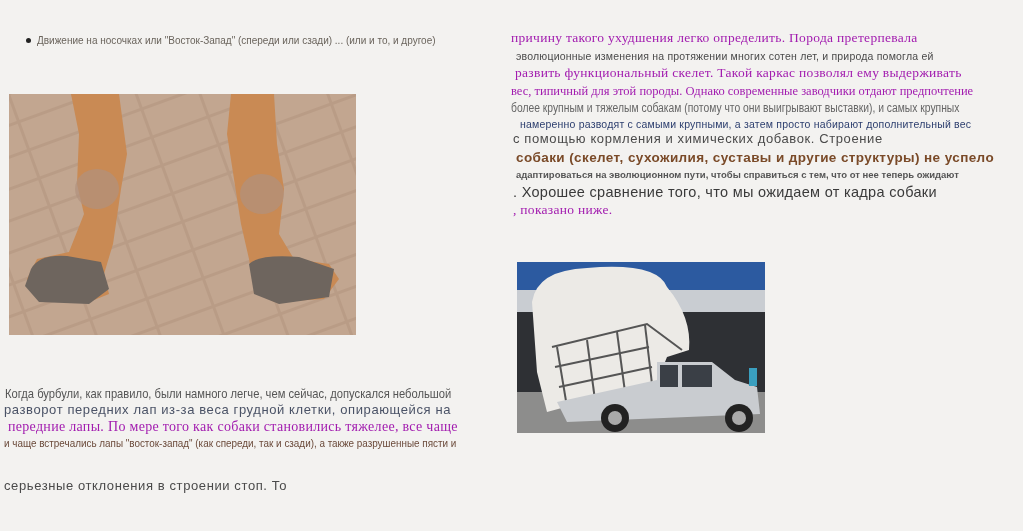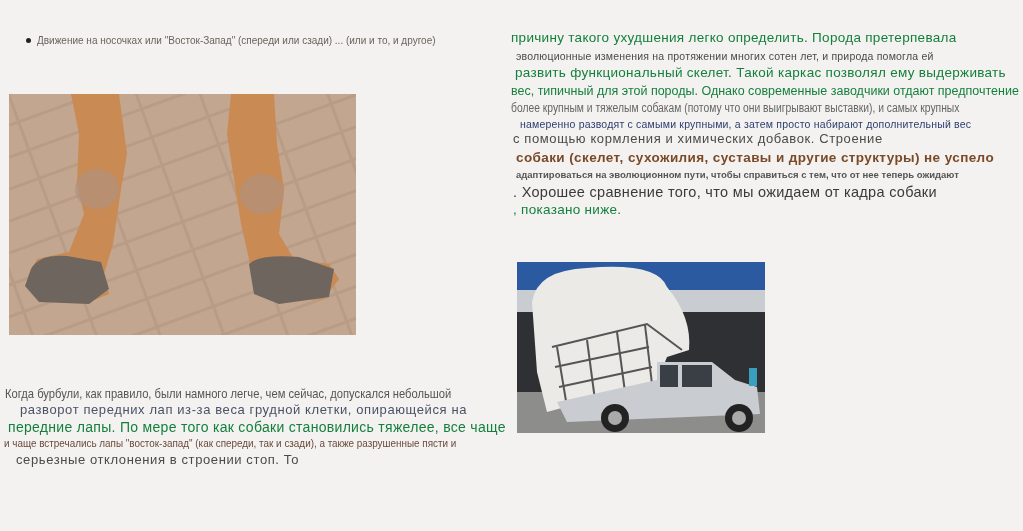--- a/index.html
+++ b/index.html
@@ -9,21 +9,21 @@
       font-family: "Liberation Sans", sans-serif;
     }
     .line { position: absolute; white-space: nowrap; }
     .bullet-line { left: 26px; top: 35px; font-size: 10px; color: #6a645c; display: flex; align-items: center; gap: 6px; }
     .bullet-dot { width: 5px; height: 5px; border-radius: 50%; background: #222; display: inline-block; }
 
     .img-box { position: absolute; overflow: hidden; }
     .paws { left: 9px; top: 94px; width: 347px; height: 241px; background: #b89a82; }
     .truck { left: 517px; top: 262px; width: 248px; height: 171px; background: #6d7a88; }
 
-    .t-lg  { font-size: 13.5px; letter-spacing: 0.3px; color: #15803d; }
+    .t-lg  { font-size: 13.5px; letter-spacing: 0.3px; color: #a21caf; font-family: Liberation Serif, serif; }
     .t-sm  { font-size: 10.5px; color: #4a4a4a; letter-spacing: 0.2px; }
     .t-nar { font-size: 12px; color: #666; transform: scaleX(0.86); transform-origin: left center; }
     .t-blue { font-size: 10.5px; color: #2c3e6e; letter-spacing: 0.2px; }
     .t-brown { font-size: 13.5px; color: #7a4a28; letter-spacing: 0.4px; font-weight: bold; }
     .t-xs  { font-size: 9.5px; color: #555; }
     .t-big { font-size: 14.5px; color: #3a3a3a; letter-spacing: 0.3px; }
     .t-wide { font-size: 13px; color: #4a4a4a; letter-spacing: 0.6px; }
   </style>
 </head>
 <body>
@@ -88,16 +88,16 @@
     <rect x="165" y="103" width="30" height="22" fill="#3a3f46"></rect>
     <circle cx="98" cy="156" r="14" fill="#222"></circle>
       <circle cx="98" cy="156" r="7" fill="#aaa"></circle>
     <circle cx="222" cy="156" r="14" fill="#222"></circle>
       <circle cx="222" cy="156" r="7" fill="#aaa"></circle>
     <rect x="232" y="106" width="8" height="18" fill="#3a9fbf"></rect>
   </svg>
 </div>
 
 <div class="line t-nar" style="left:5px; top:386px; color:#555; font-size:13px;">Когда бурбули, как правило, были намного легче, чем сейчас, допускался небольшой</div>
-<div class="line t-wide" style="left:20px; top:402px; color:#4a5266;">разворот передних лап из-за веса грудной клетки, опирающейся на</div>
+<div class="line t-wide" style="left:4px; top:402px; color:#4a5266;">разворот передних лап из-за веса грудной клетки, опирающейся на</div>
 <div class="line t-lg" style="left:8px; top:419px; font-size:14px;">передние лапы. По мере того как собаки становились тяжелее, все чаще</div>
 <div class="line t-nar" style="left:4px; top:437px; font-size:11.5px; color:#6b4a3a;">и чаще встречались лапы "восток-запад" (как спереди, так и сзади), а также разрушенные пясти и</div>
-<div class="line t-wide" style="left:4px; top:452px;margin-left:12px;">серьезные отклонения в строении стоп. То</div>
+<div class="line t-wide" style="left:4px; top:478px;">серьезные отклонения в строении стоп. То</div>
 
 </body></html>

